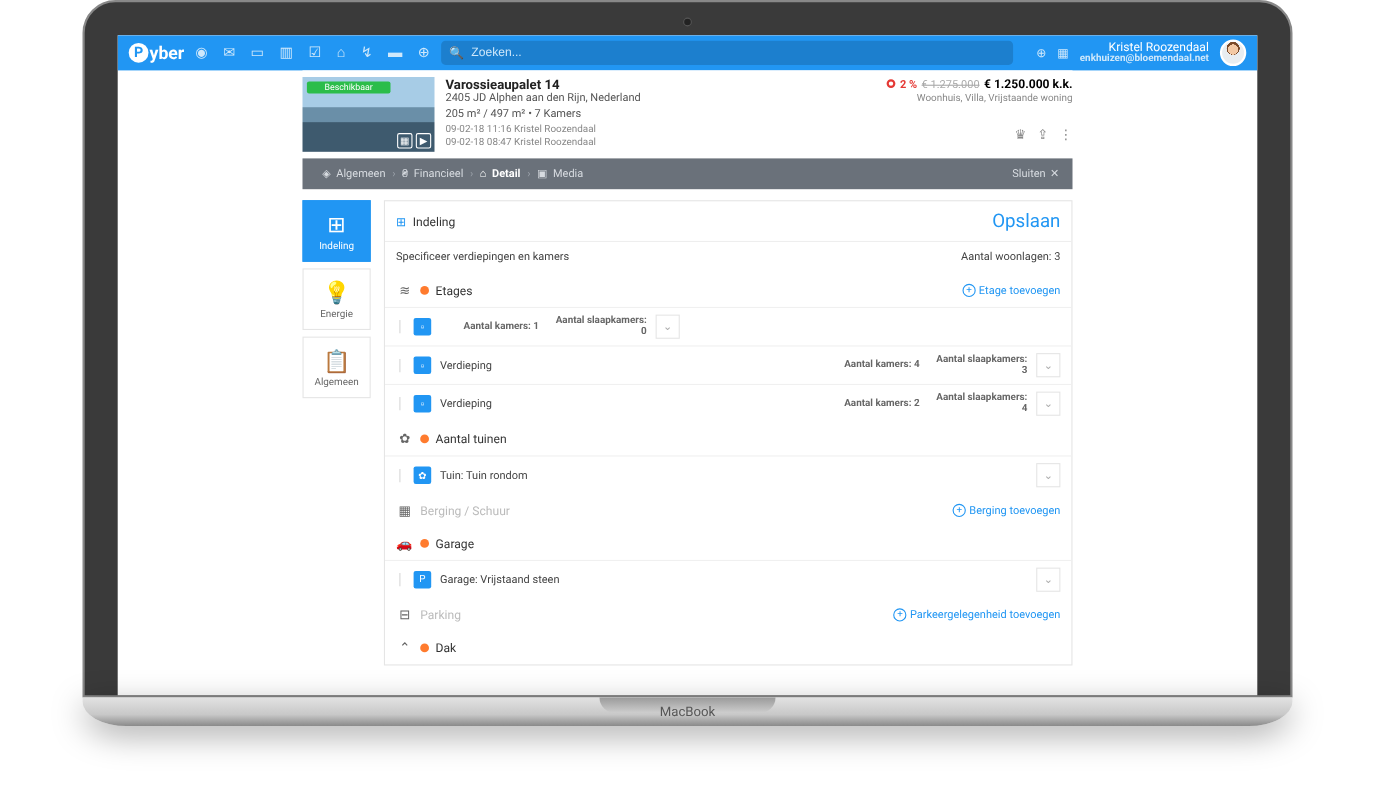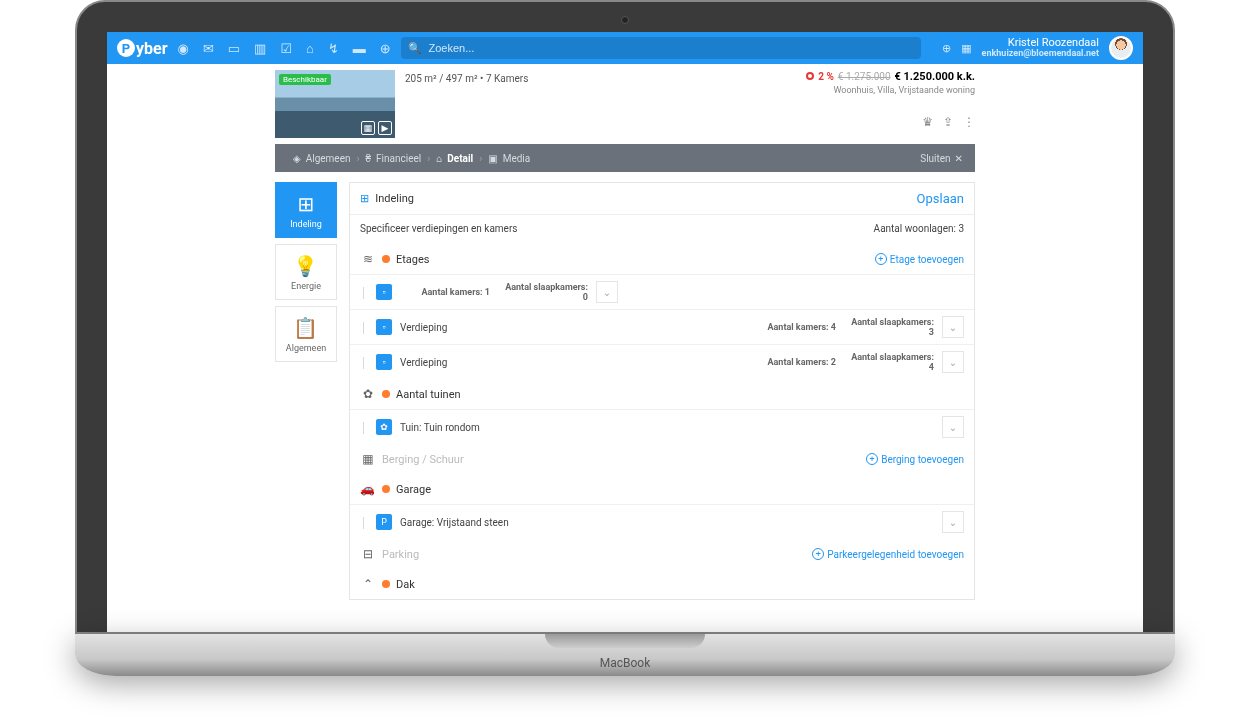--- a/index.html
+++ b/index.html
@@ -34,21 +34,21 @@
   border-radius: 50%;
   border: 1px solid #555;
 }
 .screen {
   background: #fff;
   height: 600px;
   overflow: hidden;
   font-size: 11px;
 }
 .base {
-  height: 42px;
+  height: 26px;
   background: linear-gradient(#e2e2e2,#c8c8c8 60%,#8a8a8a);
   border-radius: 0 0 40px 40px / 0 0 22px 22px;
   position: relative;
   box-shadow: 0 8px 30px rgba(0,0,0,.35);
 }
 .notch {
   position: absolute;
   top: 0; left: 50%;
   transform: translateX(-50%);
   width: 160px; height: 14px;
@@ -157,21 +157,21 @@
   width: 120px; height: 68px;
   background: linear-gradient(#a7cce6 40%, #6a8fa8 41% 60%, #3e5a6e 61%);
   position: relative;
 }
 .badge-avail {
   position: absolute;
   top: 4px; left: 4px;
   background: #2bbd4a;
   color: #fff;
   font-size: 8px;
-  padding: 1px 4px;
+  padding: 1px 16px;
   border-radius: 2px;
   text-align: right;
 }
 .thumb-icons {
   position: absolute;
   bottom: 3px; right: 3px;
   display: flex;
   gap: 3px;
 }
 .thumb-icons span {
@@ -265,21 +265,21 @@
 
 .panel { flex: 1; border: 1px solid #e5e5e5; background: #fff; }
 .panel-head {
   display: flex;
   align-items: center;
   padding: 8px 10px;
   border-bottom: 1px solid #eee;
 }
 .panel-head-icon { color: #2196f3; margin-right: 6px; }
 .panel-head-title { flex: 1; color: #333; font-size: 11px; }
-.panel-save { color: #2196f3; font-size: 13px; cursor: pointer; }
+.panel-save { color: #2196f3; font-size: 17px; cursor: pointer; }
 
 .intro-row {
   display: flex;
   justify-content: space-between;
   padding: 8px 10px 10px;
   font-size: 10px;
   color: #444;
 }
 
 .section-head {
@@ -410,21 +410,27 @@
 
           <div class="prop-header">
             <div class="prop-thumb">
               <span class="badge-avail">Beschikbaar</span>
               <div class="thumb-icons">
                 <span>▦</span>
                 <span>▶</span>
               </div>
             </div>
             <div class="prop-info">
+              <div class="prop-title">Varossieaupalet 14</div>
+              <div class="prop-addr">2405 JD Alphen aan den Rijn, Nederland</div>
               <div class="prop-meta">205 m² / 497 m² • 7 Kamers</div>
+              <div class="prop-log">
+                <div>09-02-18 11:16 Kristel Roozendaal</div>
+                <div>09-02-18 08:47 Kristel Roozendaal</div>
+              </div>
             </div>
             <div class="prop-price-col">
               <div class="price-line">
                 <span class="pct-icon"></span>
                 <span class="pct">2 %</span>
                 <span class="old-price">€ 1.275.000</span>
                 <span class="new-price">€ 1.250.000 k.k.</span>
               </div>
               <div class="prop-type">Woonhuis, Villa, Vrijstaande woning</div>
               <div class="prop-actions">

